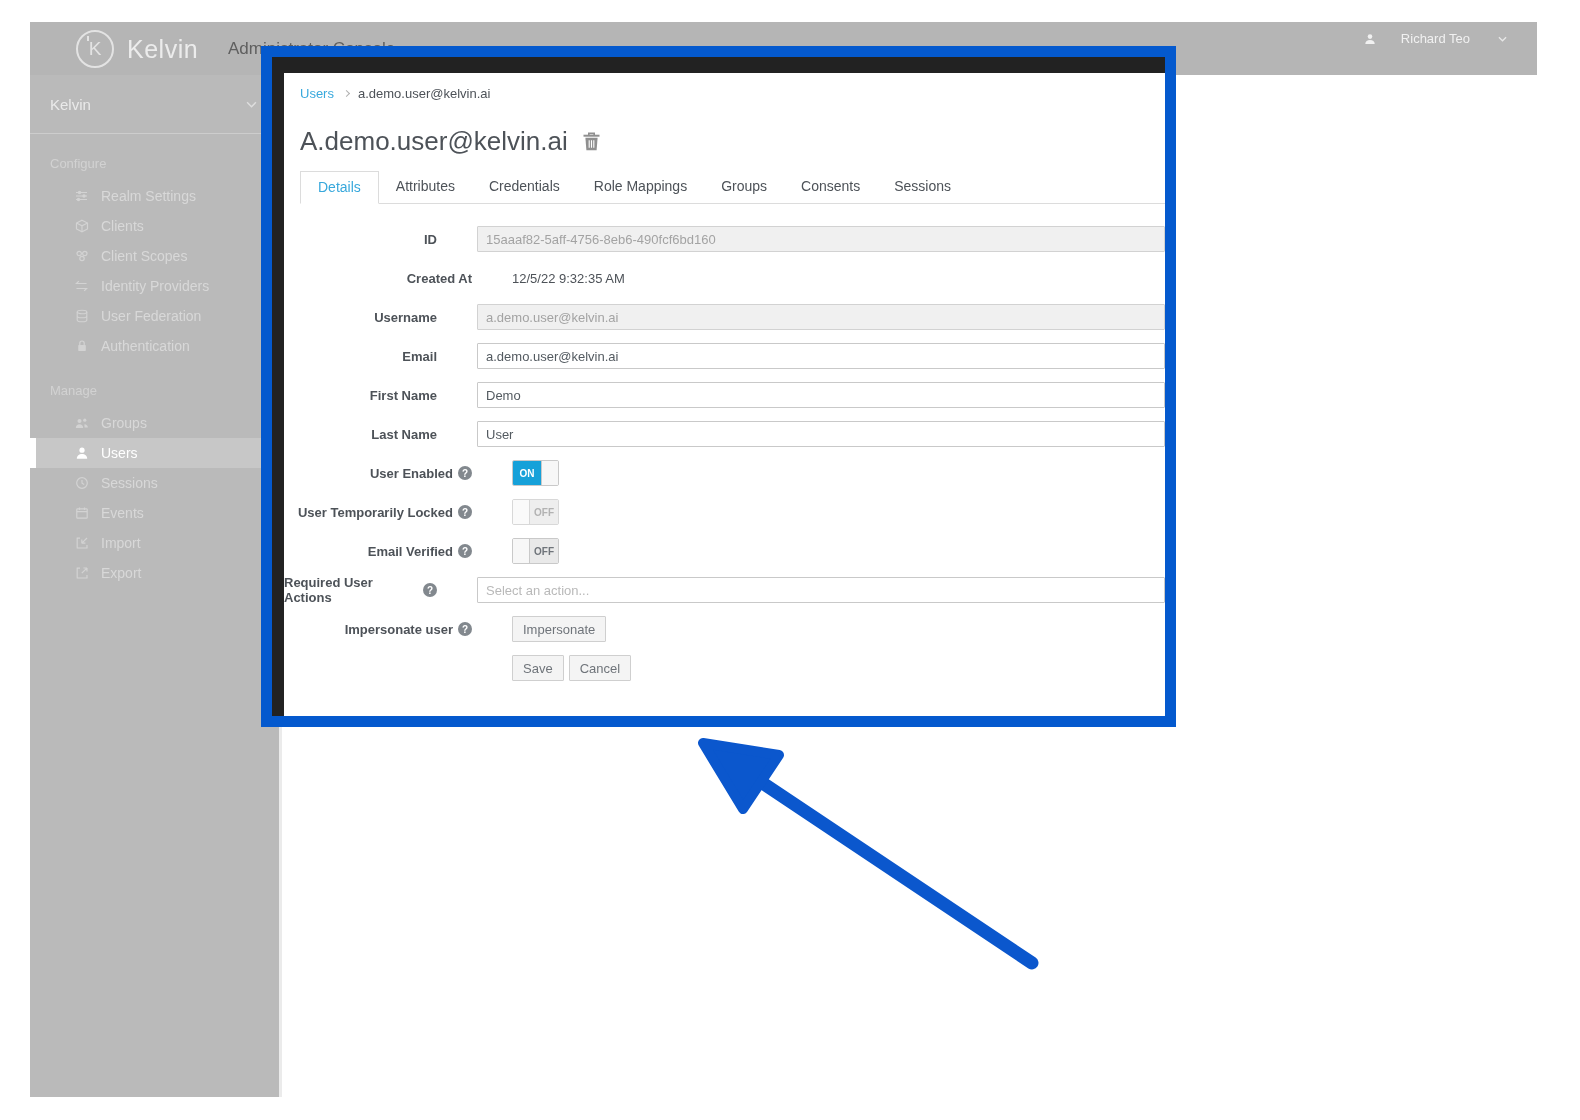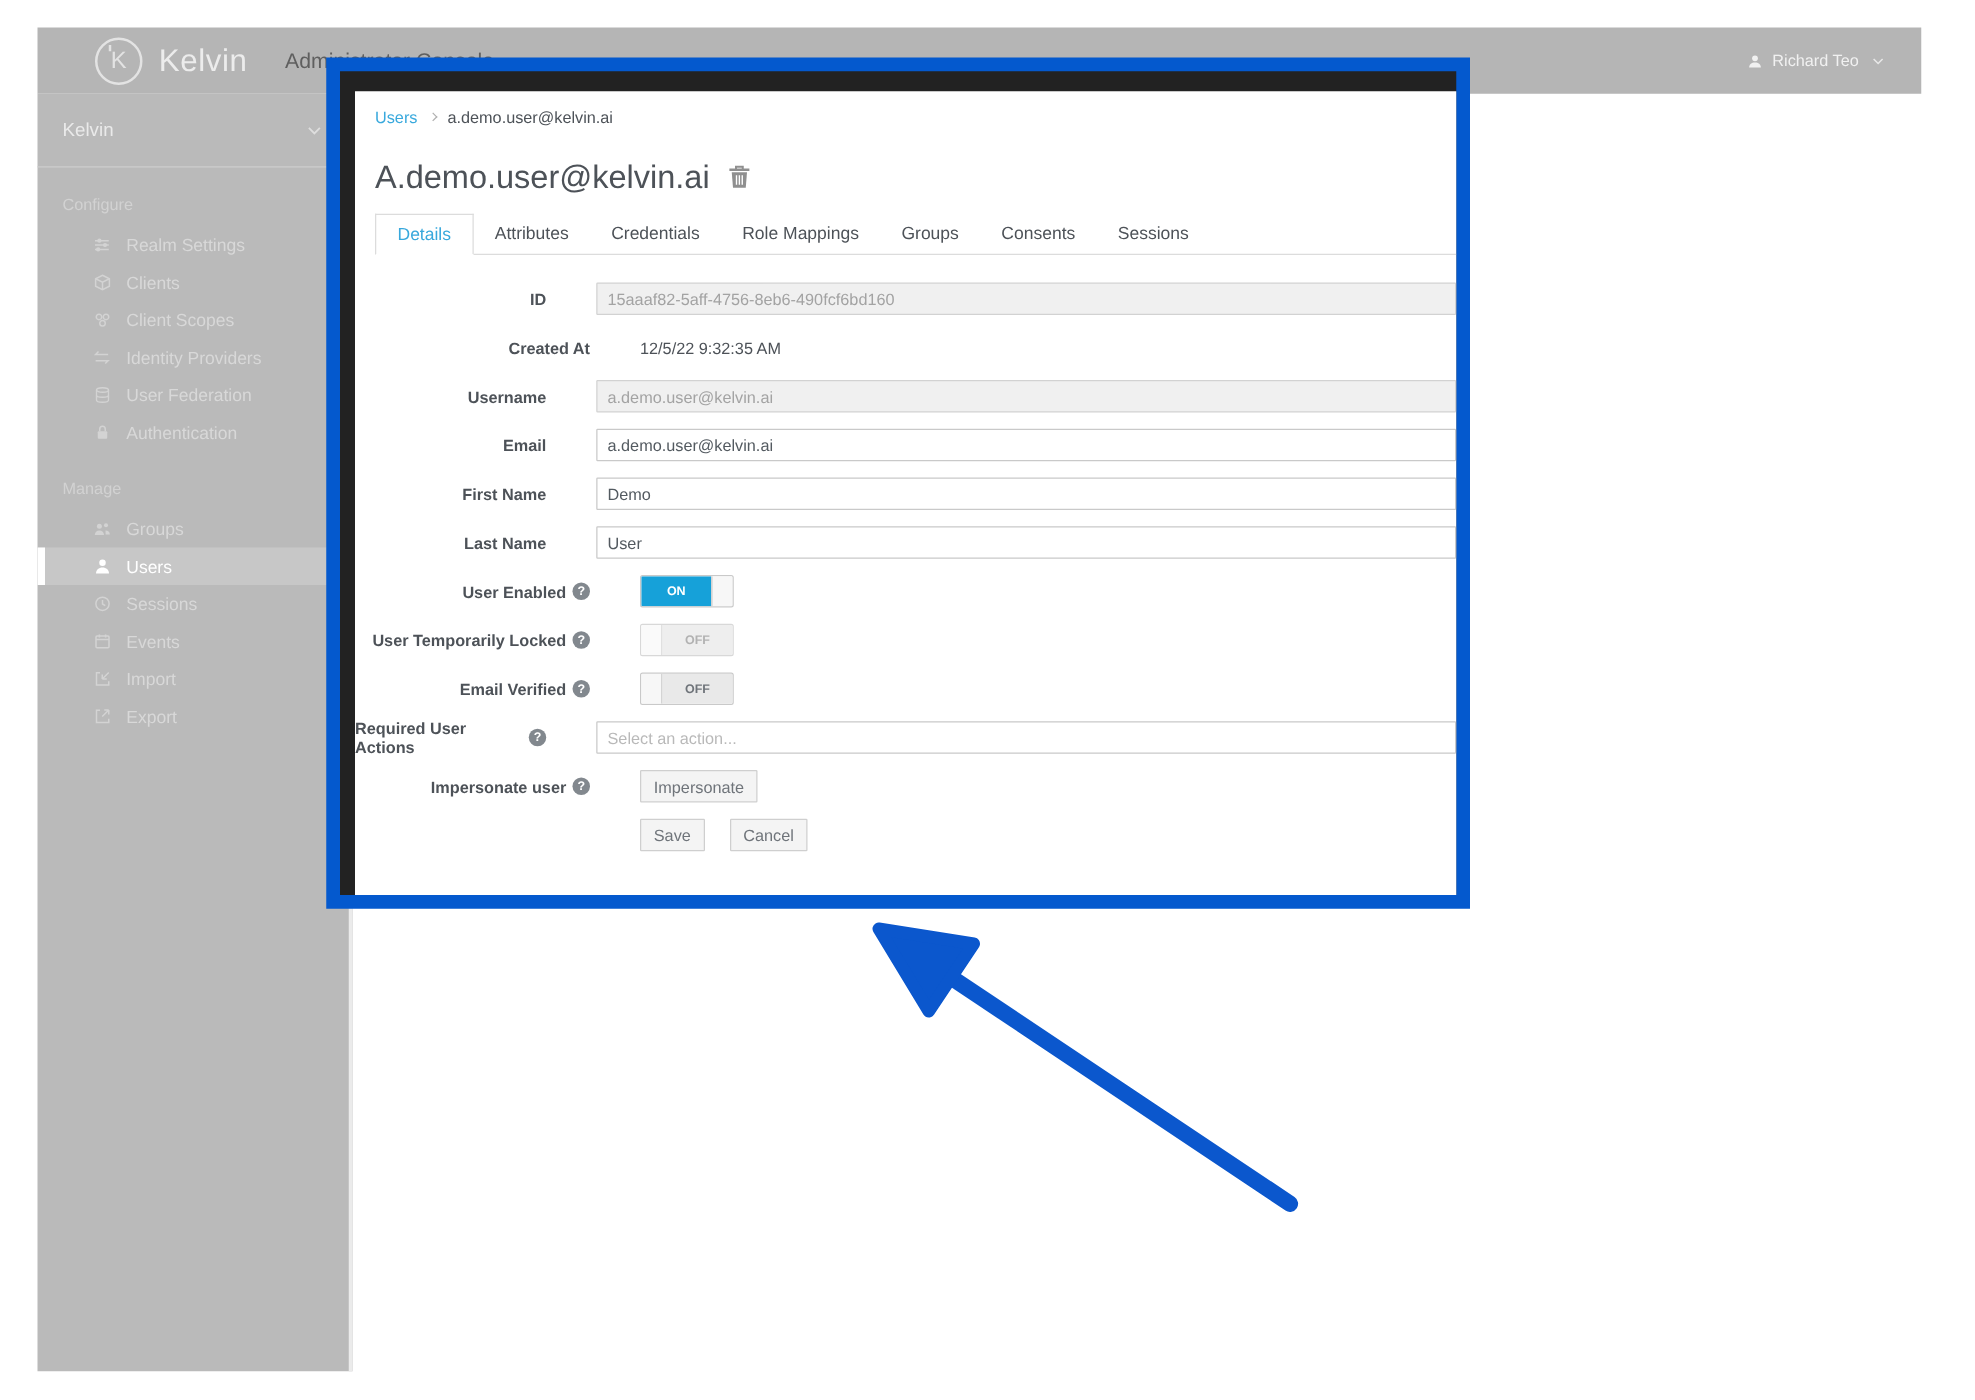--- a/index.html
+++ b/index.html
@@ -8,21 +8,21 @@
 
   
   .app-header { position:absolute; left:30px; top:22px; width:1507px; height:53px;
     background:#b5b5b5; z-index:1; }
   .brand { position:absolute; left:46px; top:7px; height:40px; display:flex; align-items:center; gap:13px; }
   .logo-circle { width:38px; height:38px; border:2px solid #e3e3e3; border-radius:50%;
     color:#e3e3e3; font-size:19px; display:flex; align-items:center; justify-content:center; position:relative; }
   .logo-tick { position:absolute; top:4px; left:9px; width:2px; height:5px; background:#e3e3e3; }
   .brand-name { font-size:25px; color:#ececec; letter-spacing:.5px; }
   .app-title { position:absolute; left:198px; top:17px; font-size:17px; color:#5f5f5f; }
-  .user-menu { position:absolute; right:30px; top:19px; display:flex; align-items:center; gap:8px;
+  .user-menu { position:absolute; right:30px; top:9px; display:flex; align-items:center; gap:25px;
     color:#f1f1f1; font-size:13px; cursor:pointer; }
   .user-menu .chev { color:#e8e8e8; margin-left:3px; display:flex; }
 
   .sidebar { position:absolute; left:30px; top:75px; width:252px; height:1022px;
     background:#bababa; border-right:3px solid #ebebeb; z-index:1; }
   .realm-row { height:59px; border-bottom:1px solid #cdcdcd; display:flex; align-items:center;
     justify-content:space-between; padding:0 22px 0 20px; color:#eaeaea; font-size:15px; cursor:pointer; }
   .realm-row .chev { color:#dedede; display:flex; }
   .side-heading { margin:22px 0 10px 20px; color:#d2d2d2; font-size:13px; }
   .side-item { height:30px; display:flex; align-items:center; gap:11px; padding-left:43px;
@@ -60,35 +60,35 @@
   .form-value { margin-left:40px; display:flex; align-items:center; }
   .text-input { width:688px; height:26px; border:1px solid #c9c9c9; border-radius:1px; padding:0 8px;
     font-size:13px; color:#535a60; font-family:inherit; background:#ffffff; }
   .text-input:disabled { background:#f0f0f0; color:#a3a3a3; border-color:#d2d2d2; }
   .text-input::placeholder { color:#b9b9b9; }
   .static-value { font-size:13px; color:#4d5258; }
   .help-circle { width:14px; height:14px; border-radius:50%; background:#82888e; color:#ffffff;
     font-size:10px; font-weight:bold; display:inline-flex; align-items:center; justify-content:center;
     flex:none; cursor:pointer; }
 
-  .toggle { width:75px; height:26px; border:1px solid #c9c9c9; border-radius:2px; display:flex;
+  .toggle { width:47px; height:26px; border:1px solid #c9c9c9; border-radius:2px; display:flex;
     overflow:hidden; background:#ffffff; cursor:pointer; }
   .tg-seg { flex:1; display:flex; align-items:center; justify-content:center; font-size:10px; font-weight:bold; }
   .toggle.on  .tg-seg { background:#16a1d9; color:#ffffff; }
   .tg-handle { width:17px; background:#f7f7f7; flex:none; }
   .toggle.on  .tg-handle { border-left:1px solid #c9c9c9; }
   .toggle.off .tg-handle { border-right:1px solid #c9c9c9; }
   .toggle.off .tg-seg { background:#e9e9e9; color:#6f747a; }
   .toggle.off.muted { border-color:#d8d8d8; }
   .toggle.off.muted .tg-seg { background:#eeeeee; color:#b2b2b2; }
   .toggle.off.muted .tg-handle { background:#fafafa; border-right-color:#d8d8d8; }
 
   .btn { height:26px; padding:0 10px; border:1px solid #cfcfcf; background:#f4f4f4; color:#6f747a;
     font-size:13px; border-radius:1px; font-family:inherit; cursor:pointer; }
-  .btn-row { display:flex; gap:20px; }
+  .btn-row { display:flex; gap:5px; }
 
   .pointer-arrow { position:absolute; left:640px; top:700px; z-index:4; }
 </style>
 </head>
 <body>
 
 <div class="app-header">
   <div class="brand">
     <div class="logo-circle">
       <span class="logo-tick"></span>

